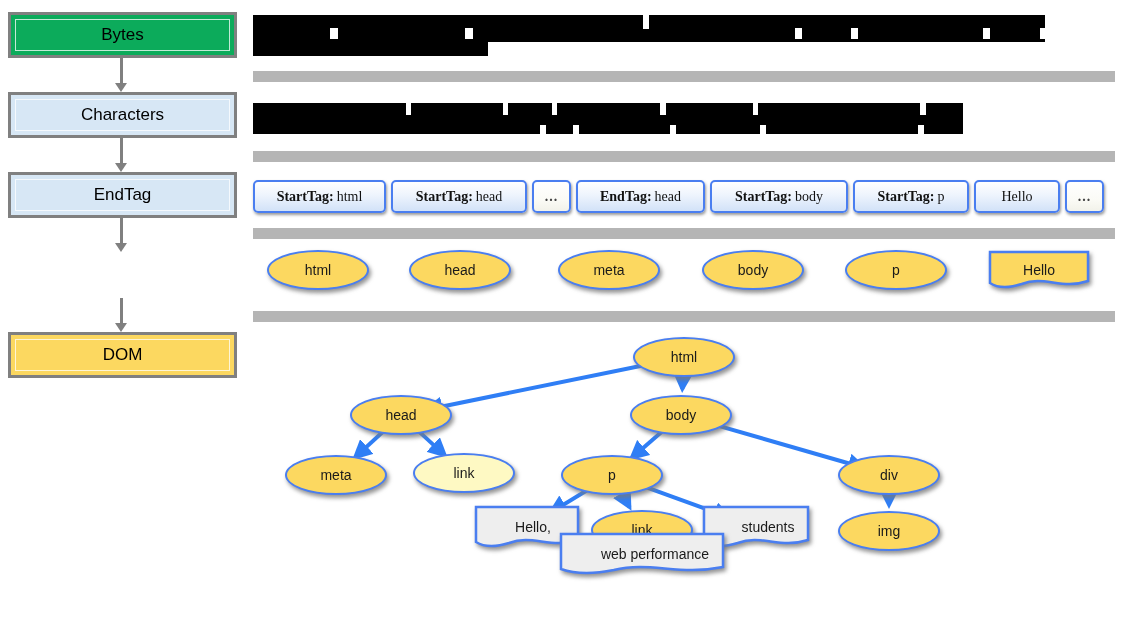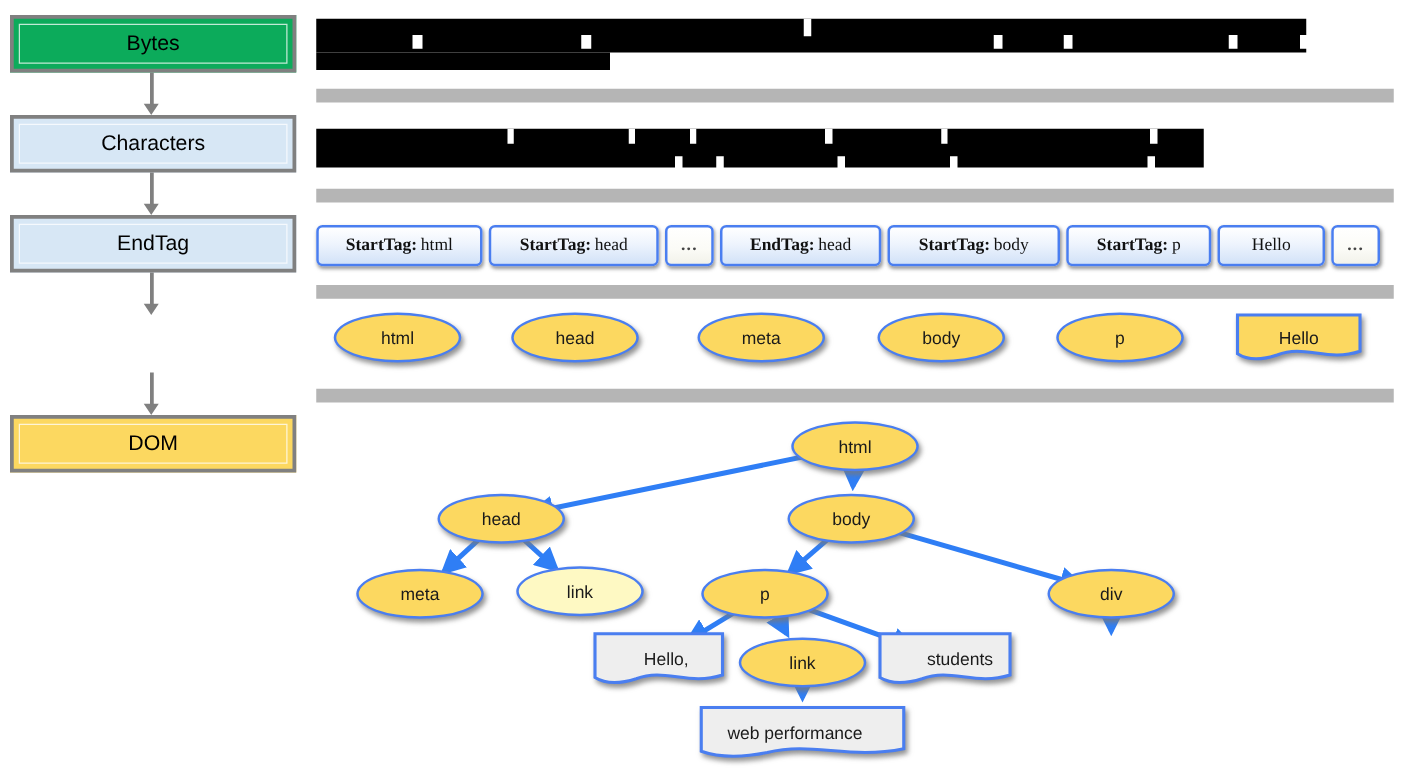--- a/index.html
+++ b/index.html
@@ -302,21 +302,24 @@
         <span>link</span>
       </div>
       <div class="text-node" style="left: 702px; top: 505px; width: 132px; height: 44px;">
         <div class="tn-shape">
           <svg width="108" height="44" viewBox="0 0 108 44">
             <path d="M2,2 L106,2 L106,35 C77.75999999999999,44 59.400000000000006,29 35.64,38 C19.439999999999998,43 8.64,41 2,37 Z" fill="#eeeeee" stroke="#4a7ef0" stroke-width="2.5"></path>
           </svg>
         </div>
         <span class="tn-label">students</span>
       </div>
-      <div class="text-node" style="left: 559px; top: 564px; width: 154px; height: 44px;">
+      <div class="node-ellipse" style="left: 838px; top: 511px; width: 102px; height: 40px; background: rgb(252, 216, 96); border-color: rgb(74, 126, 240);">
+        <span>img</span>
+      </div>
+      <div class="text-node" style="left: 559px; top: 532px; width: 154px; height: 44px; padding-left: 19px;">
         <div class="tn-shape">
           <svg width="166" height="44" viewBox="0 0 166 44">
             <path d="M2,2 L164,2 L164,35 C119.52,44 91.30000000000001,29 54.78,38 C29.88,43 13.280000000000001,41 2,37 Z" fill="#eeeeee" stroke="#4a7ef0" stroke-width="2.5"></path>
           </svg>
         </div>
         <span class="tn-label">web performance</span>
       </div>
     </div>
 </div>
 

